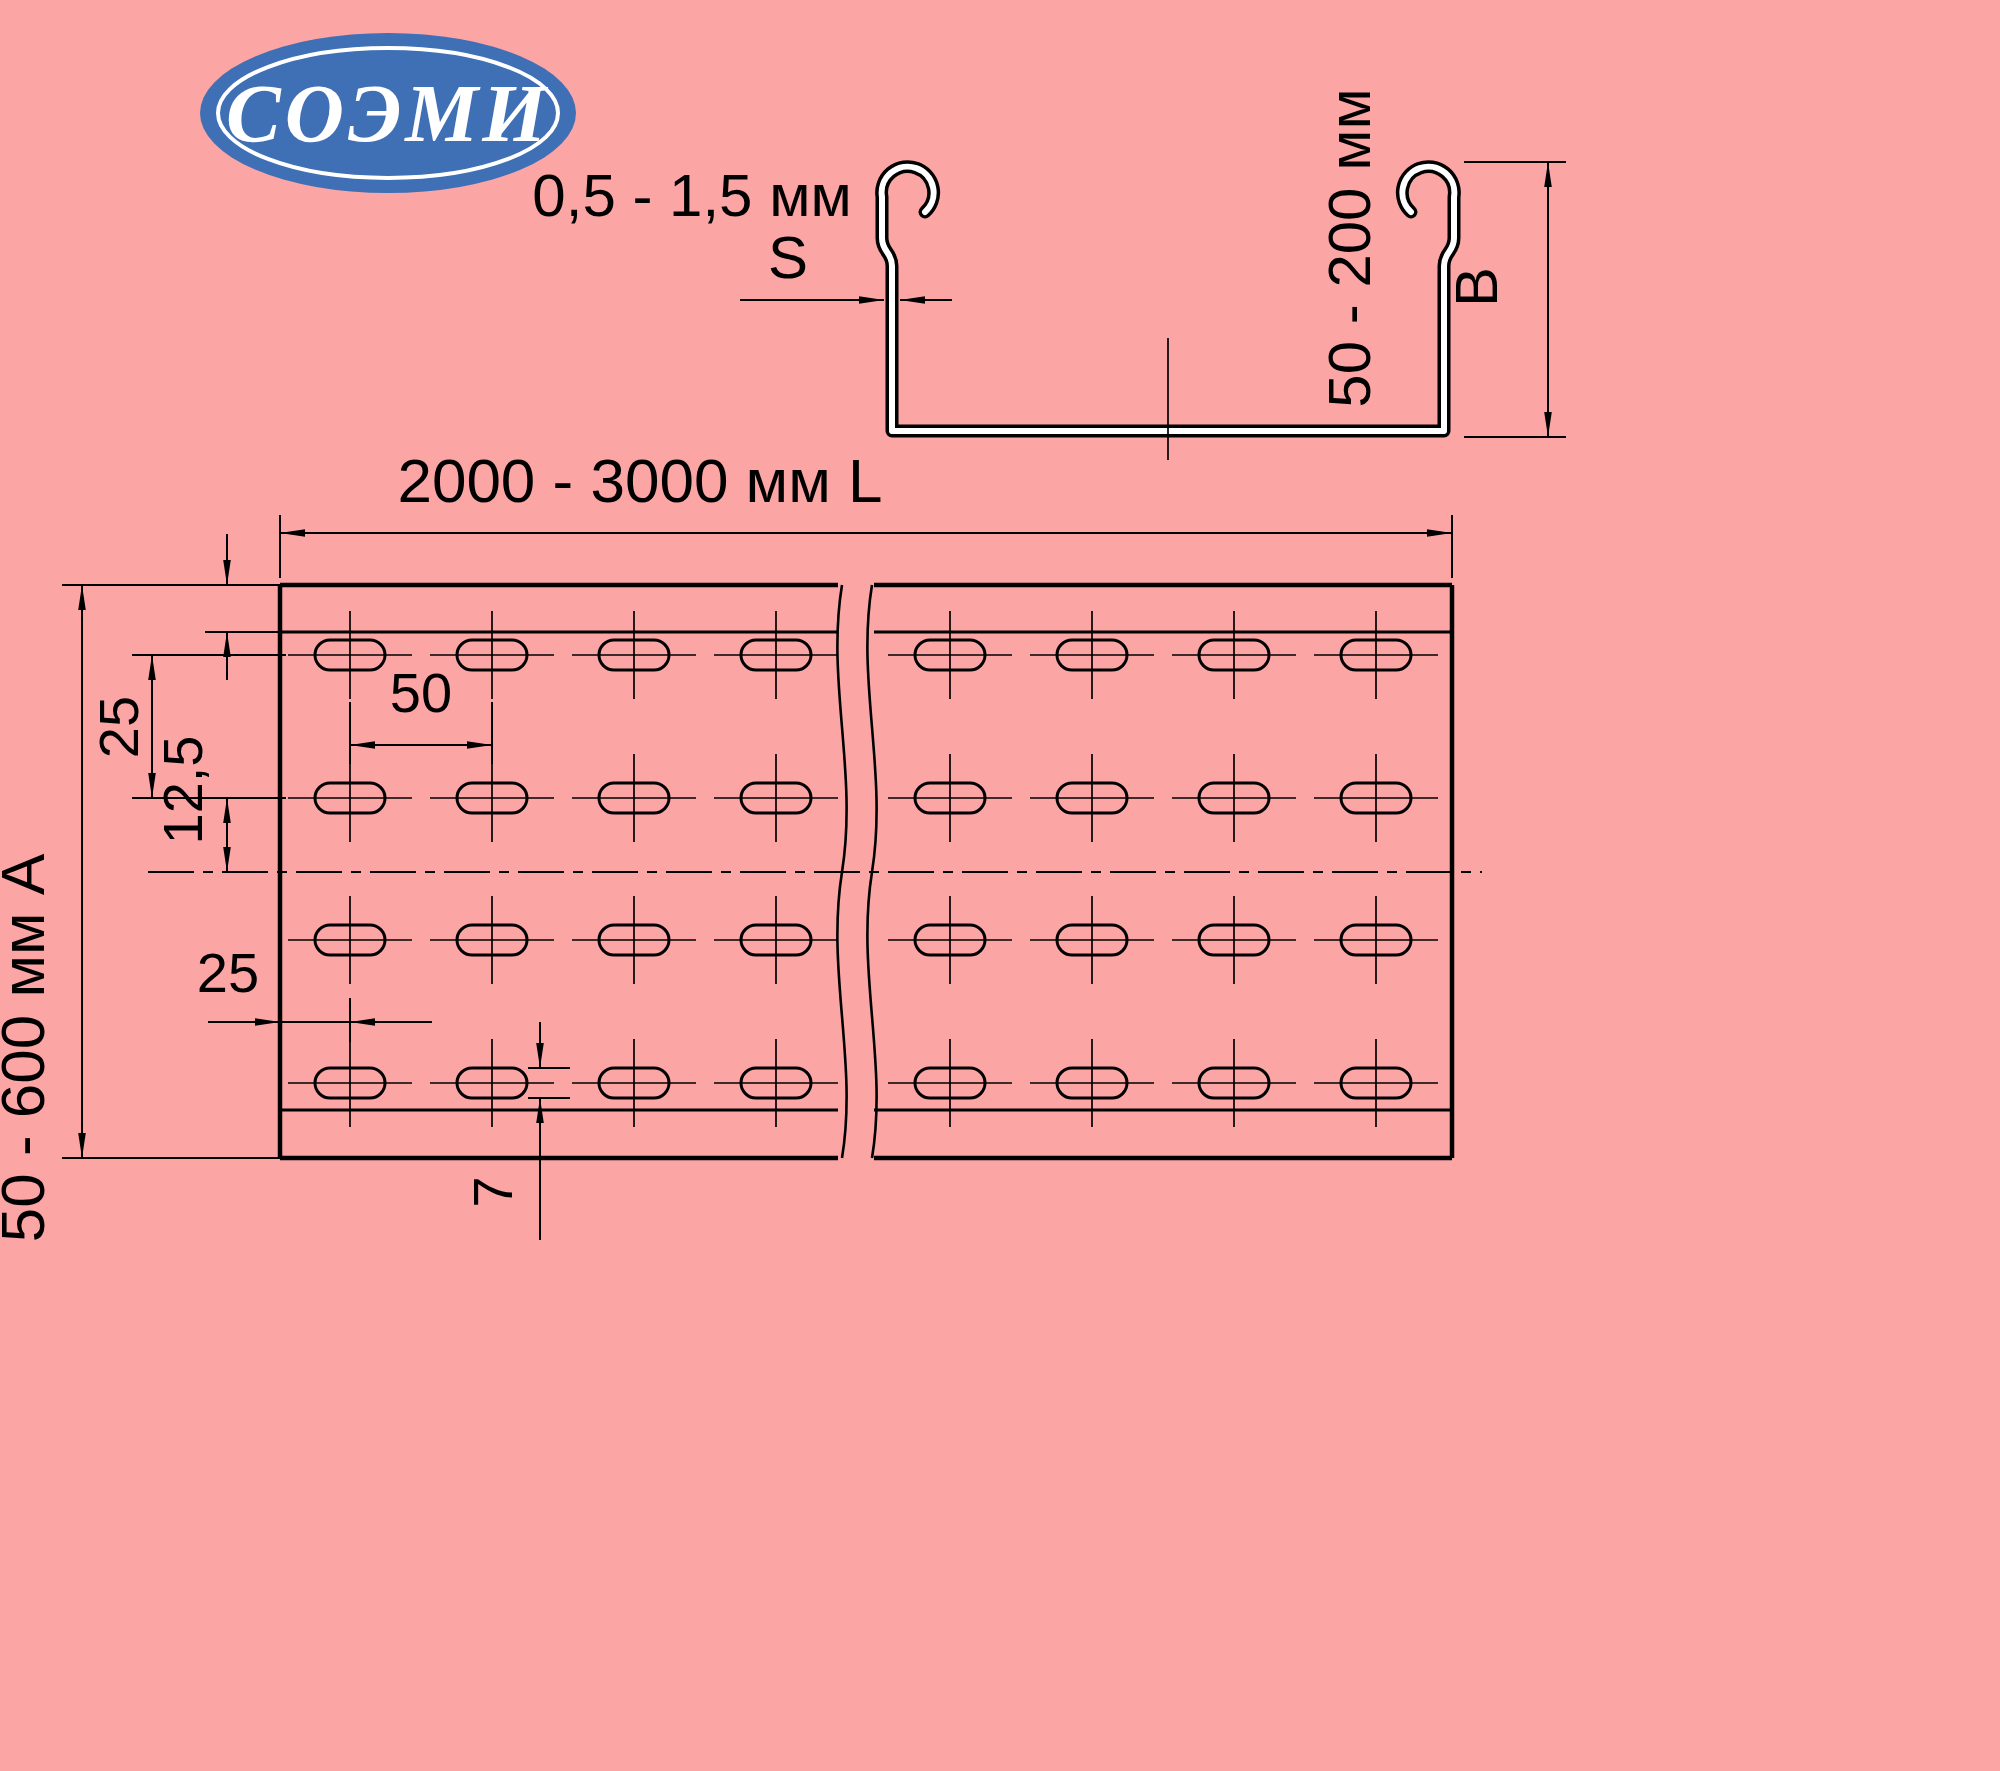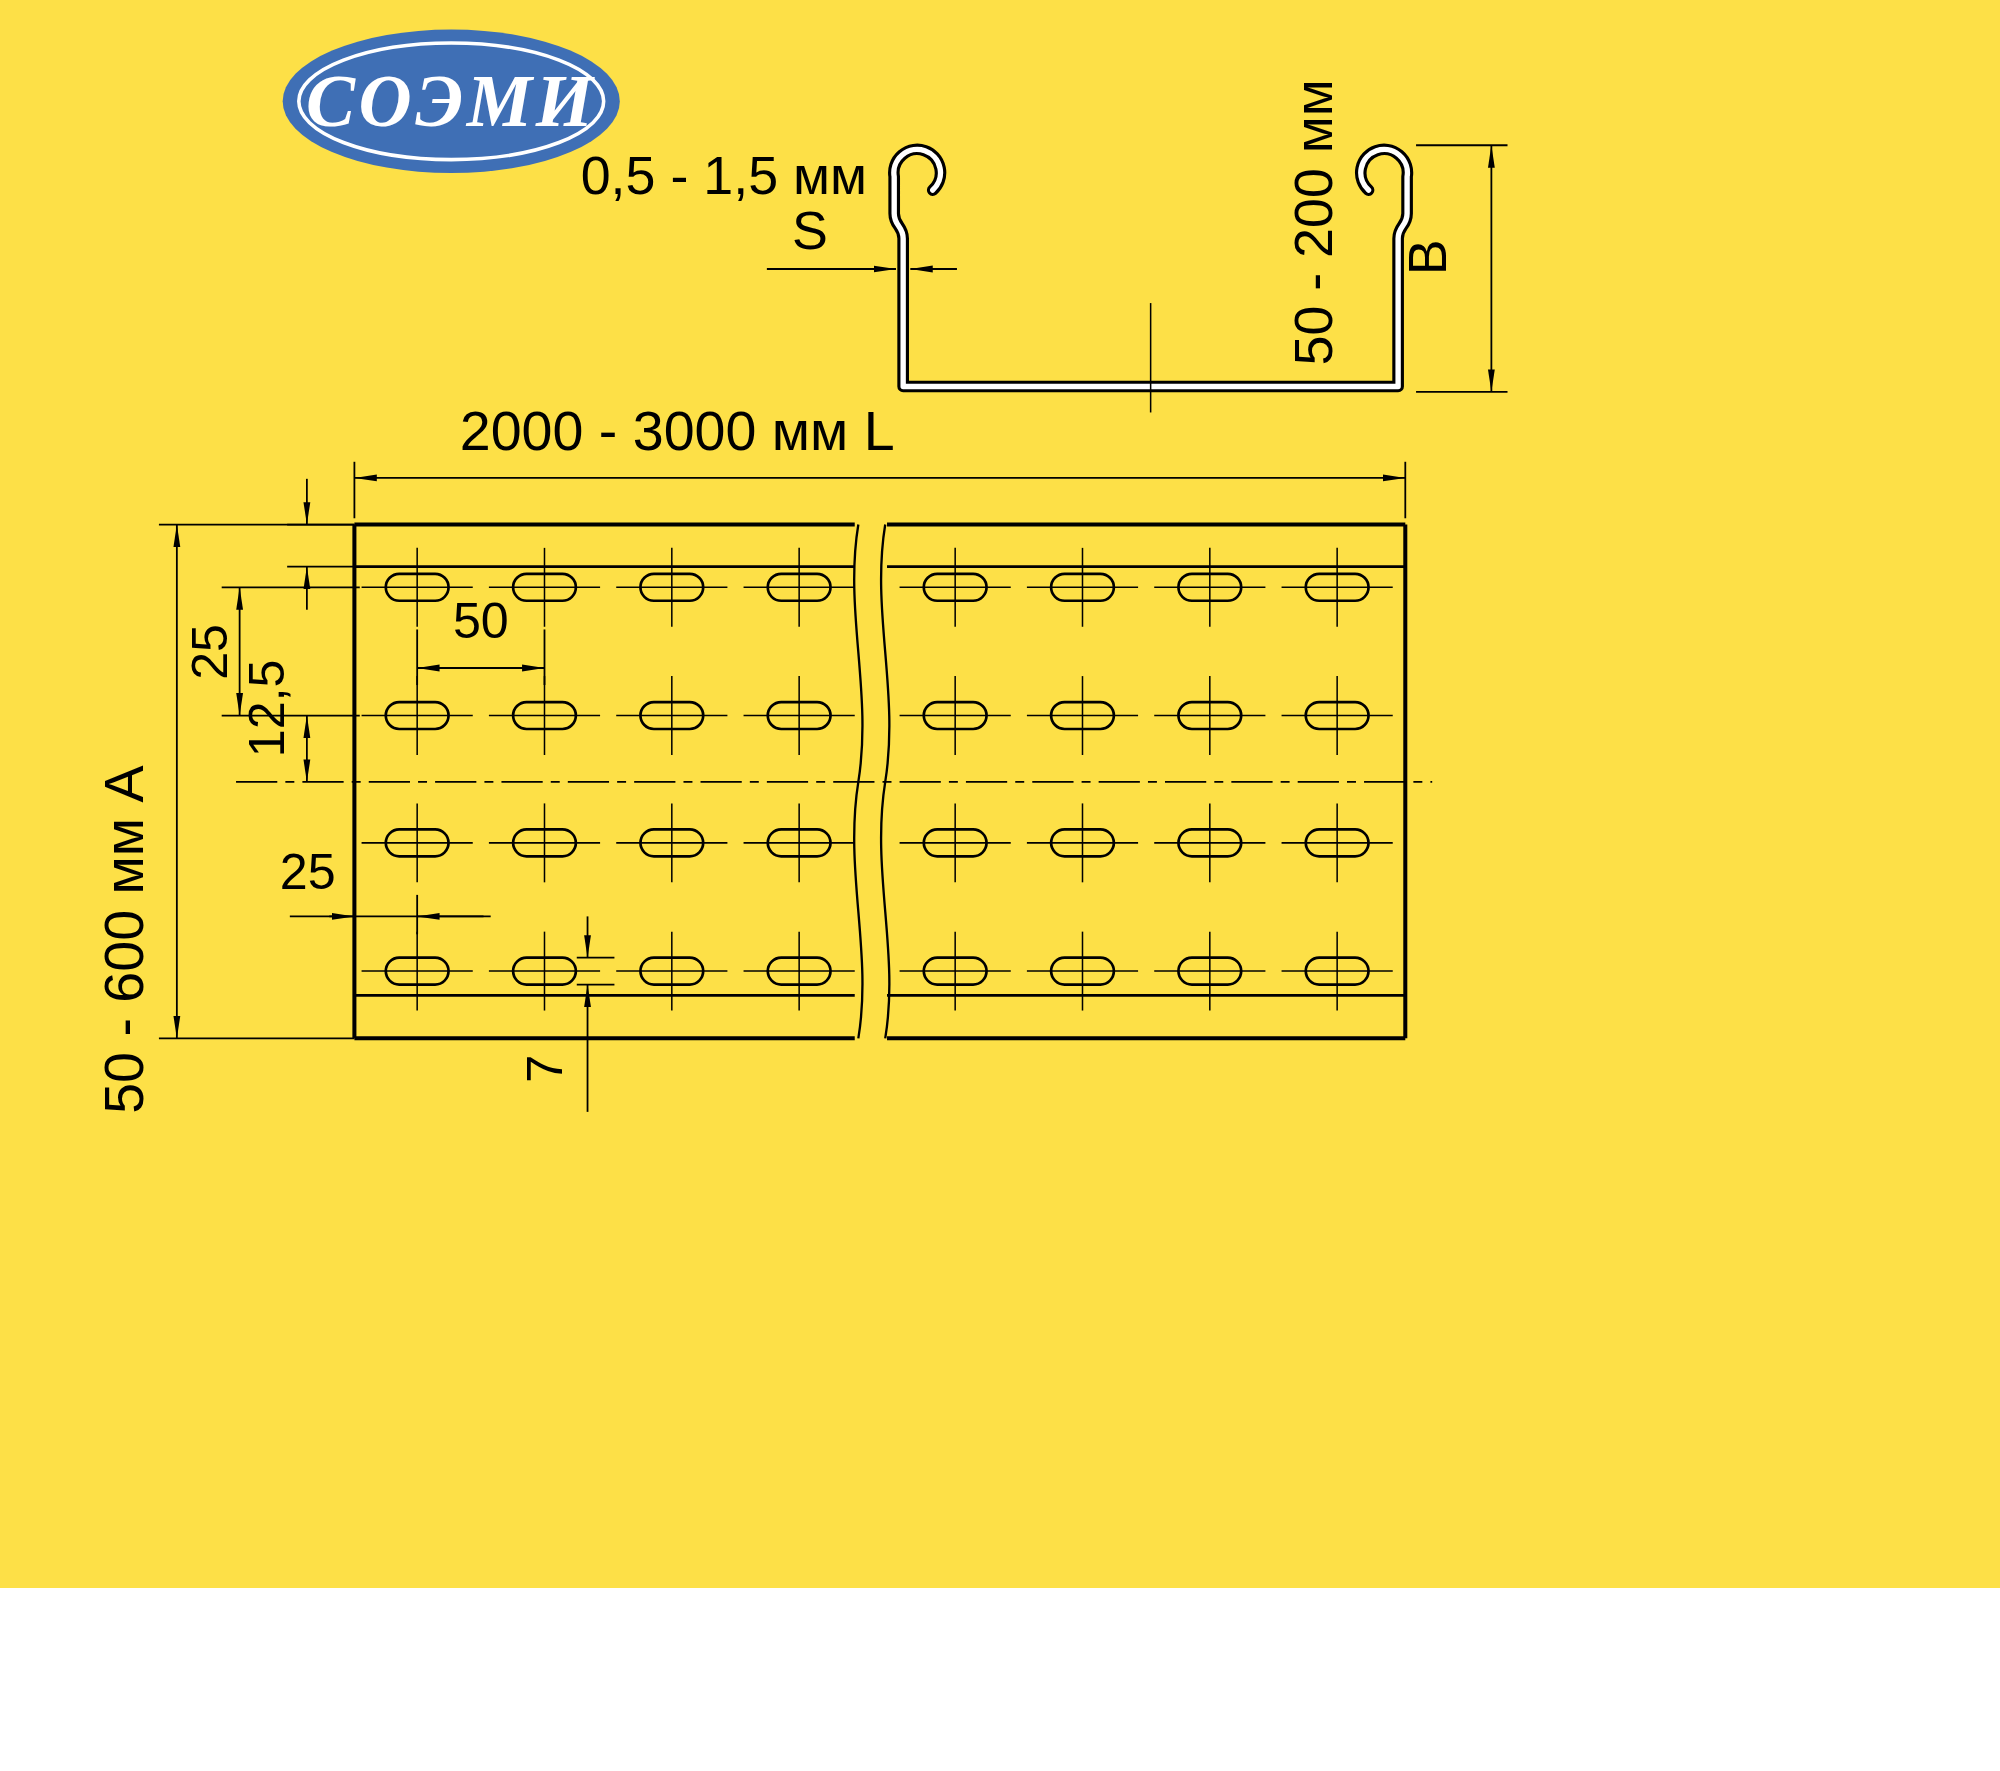--- a/index.html
+++ b/index.html
@@ -1,16 +1,16 @@
 <!DOCTYPE html>
 <html><head>
 <meta charset="utf-8">
 <style>
   html,body{margin:0;padding:0;background:#ffffff;}
-  .canvas{position:relative;width:2000px;height:1588px;background:#fde047;overflow:hidden;text-align:center;}
+  .canvas{position:relative;width:2000px;height:1771px;background:#fca5a5;overflow:hidden;text-align:center;}
   svg{display:block;width:100%;height:100%;}
   .ol{stroke:#000;stroke-width:4.5;fill:none;}
   .ml{stroke:#000;stroke-width:3;fill:none;}
   .thin{stroke:#000;stroke-width:1.7;fill:none;}
   .slot{stroke:#000;stroke-width:3;fill:none;}
   .dim{stroke:#000;stroke-width:2;fill:none;}
   .cl{stroke:#000;stroke-width:2;fill:none;stroke-dasharray:46 9 10 9;}
   .brk{stroke:#000;stroke-width:2.6;fill:none;}
   .pOuter{stroke:#000;stroke-width:13;fill:none;stroke-linejoin:round;stroke-linecap:round;}
   .pInner{stroke:#fff;stroke-width:6;fill:none;stroke-linejoin:round;stroke-linecap:round;}

